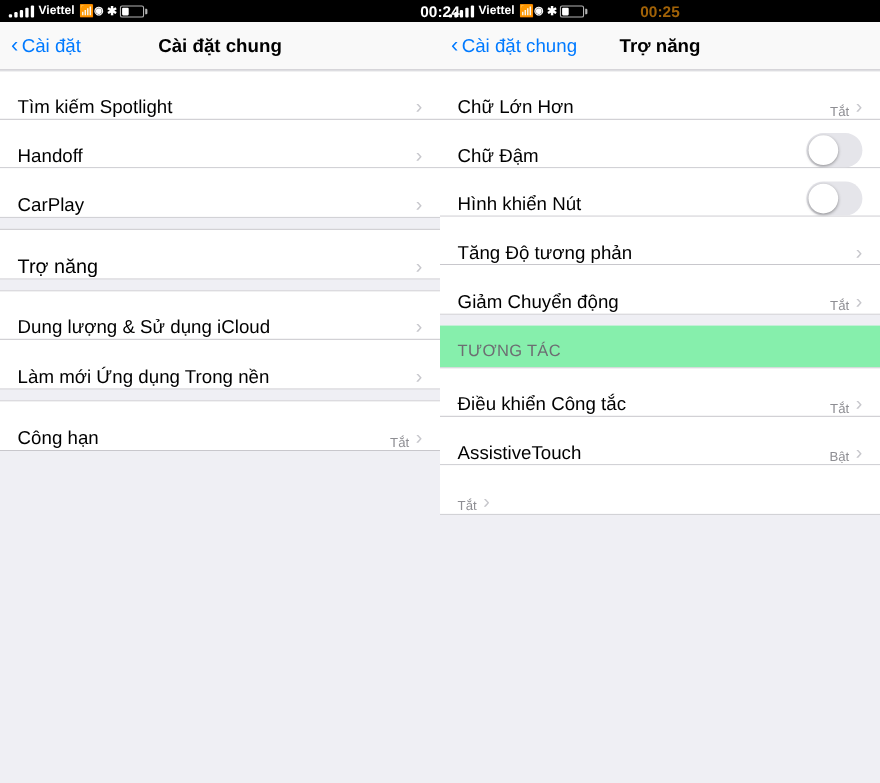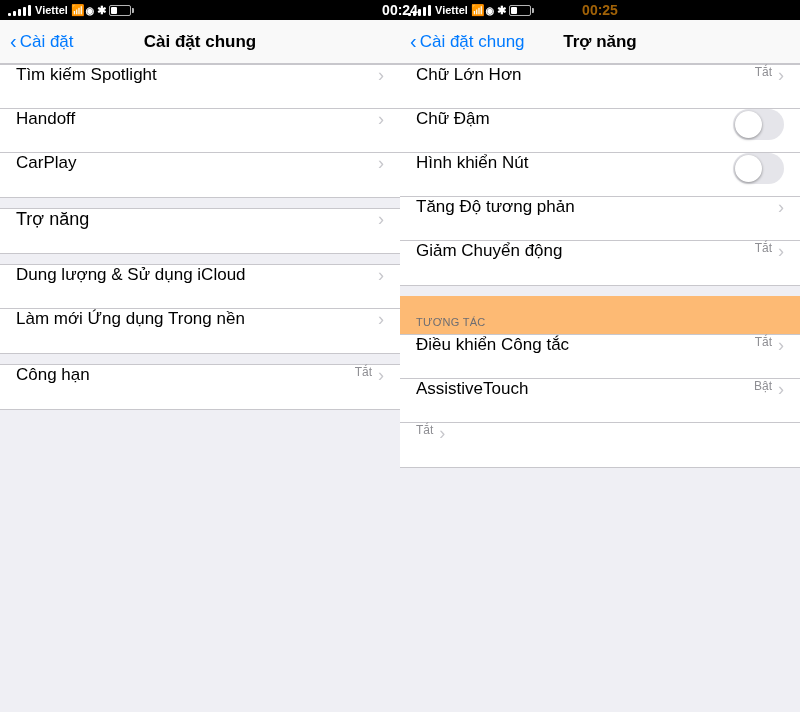--- a/index.html
+++ b/index.html
@@ -73,38 +73,38 @@
     .content {
       flex: 1;
       overflow-y: auto;
       overflow-x: hidden;
     }
     .section-header {
       height: 38px;
       display: flex;
       align-items: flex-end;
       padding: 0 16px 6px;
-      font-size: 11px;
+      font-size: 15px;
       color: #6d6d72;
       text-transform: uppercase;
       letter-spacing: 0.3px;
-      background: #fdba74;
+      background: #86efac;
     }
 
     
     .list-group {
       background: #fff;
       border-top: 1px solid #c8c7cc;
       border-bottom: 1px solid #c8c7cc;
       margin-bottom: 10px;
     }
 
     .list-item {
       display: flex;
-      align-items: flex-start;
+      align-items: flex-end;
       min-height: 44px;
       padding: 0 16px;
       border-bottom: 1px solid #c8c7cc;
       background: #fff;
       position: relative;
     }
     .list-item:last-child { border-bottom: none; }
 
     .item-label {
       flex: 1;

